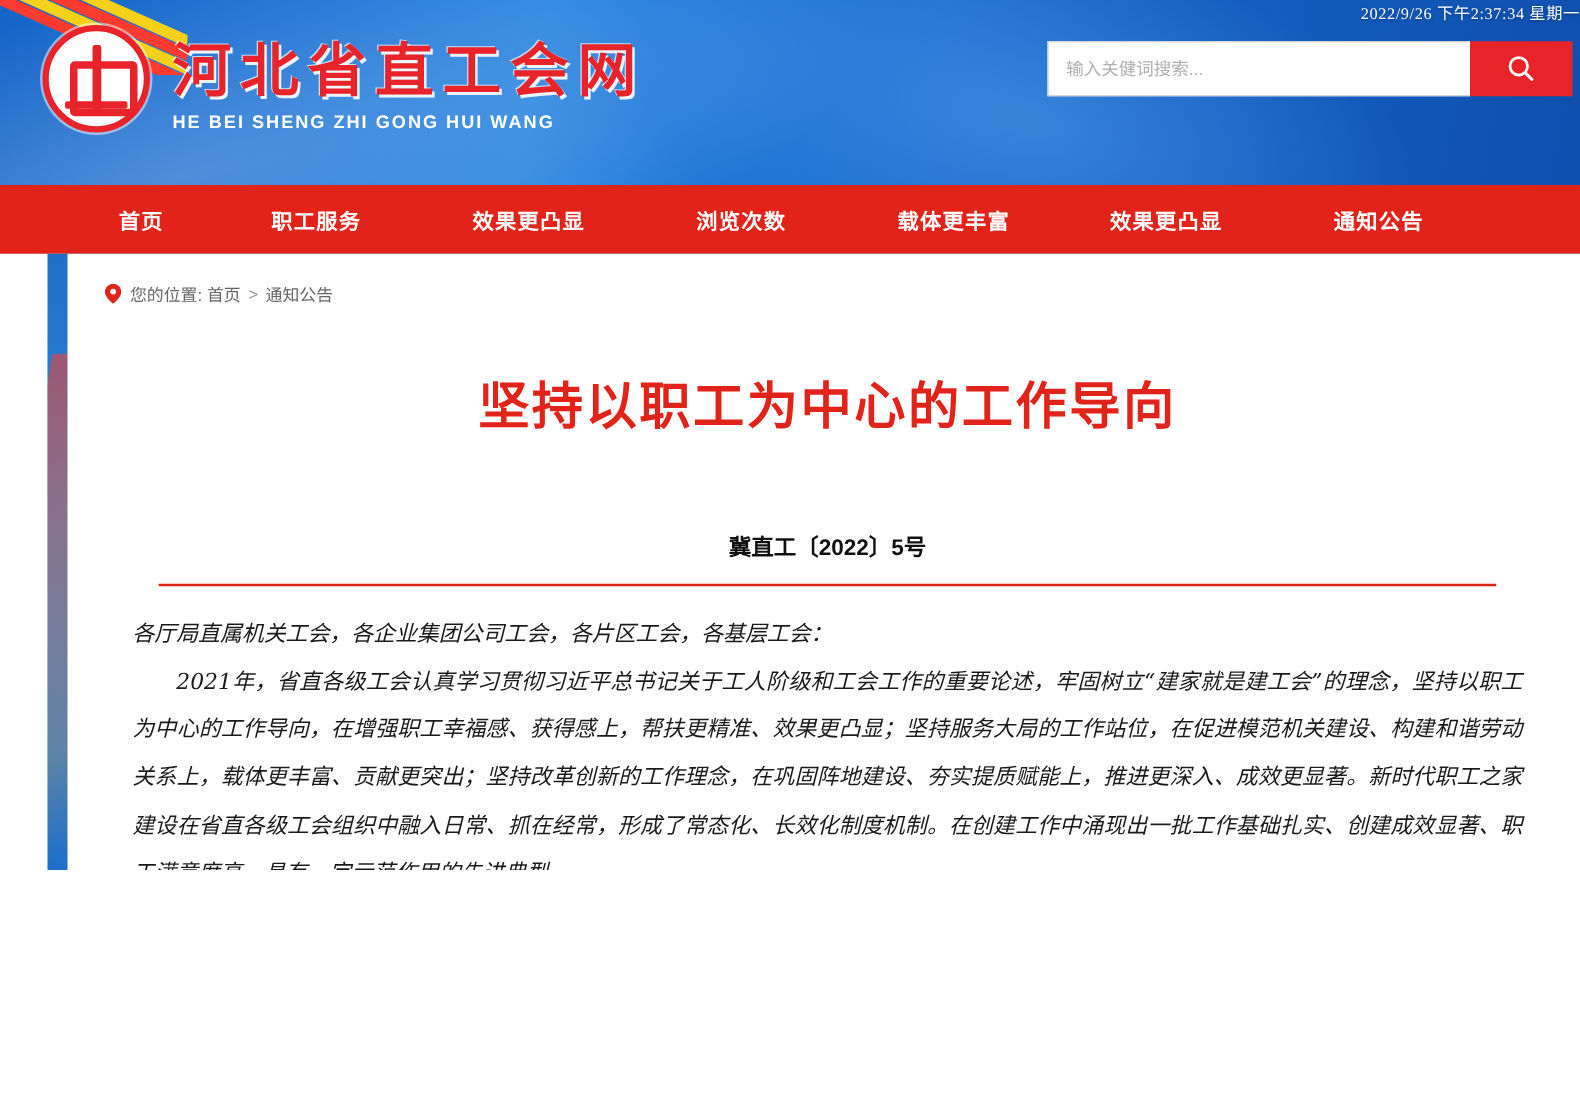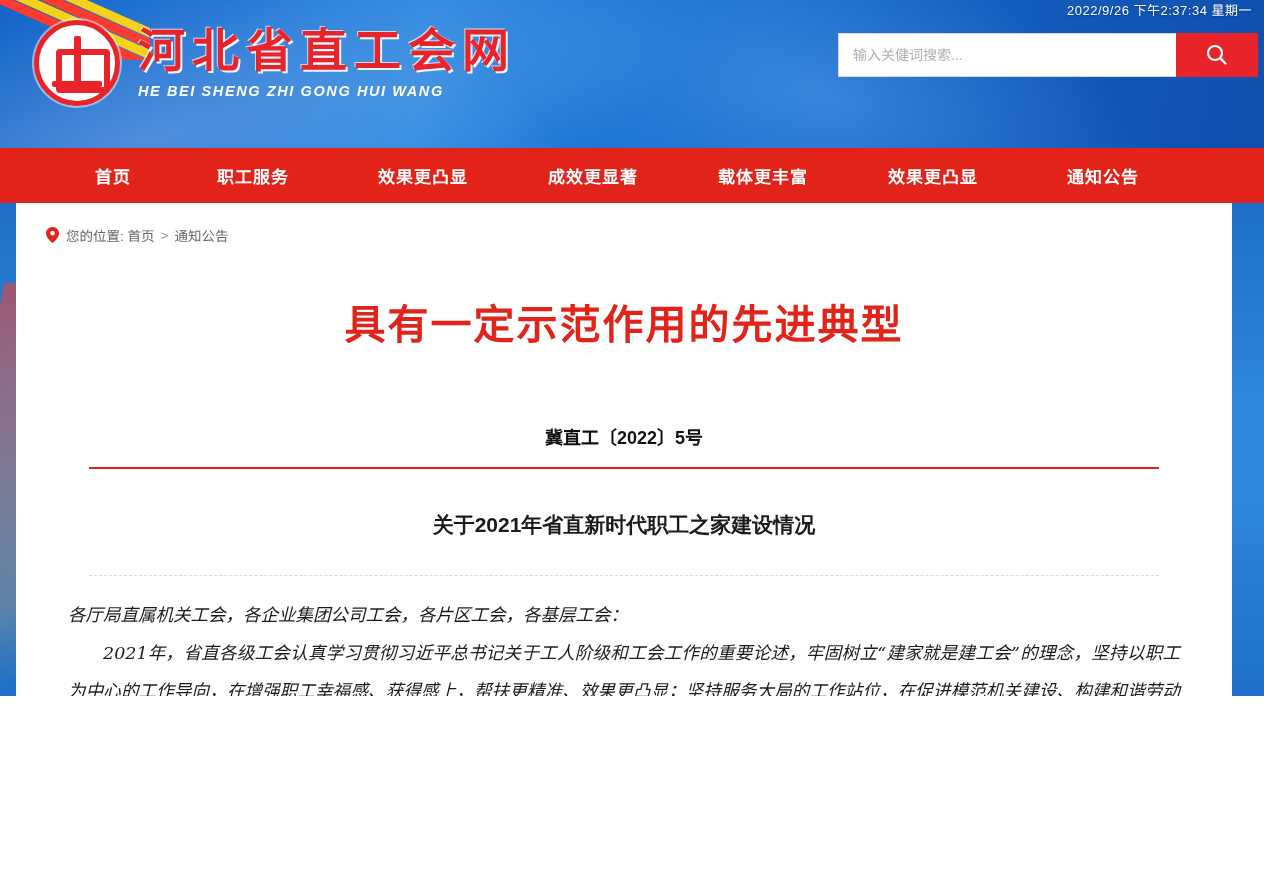--- a/index.html
+++ b/index.html
@@ -53,21 +53,21 @@
   }
   .ribbon i.r1 { background:#f7d117; top: -16px; }
   .ribbon i.r2 { background:#ff3b2f; top: -5px; }
   .ribbon i.r3 { background:#f7d117; top: 6px; }
   .ribbon i.r4 { background:#ff3b2f; top: 17px; }
 
   .brand {
     position: absolute;
     left: 34px; top: 20px;
     display: flex;
-    align-items: center;
+    align-items: flex-end;
     z-index: 4;
   }
   .logo-mark {
     width: 86px; height: 86px;
     border-radius: 50%;
     background: #ffffff;
     border: 5px solid #e8232a;
     position: relative;
     flex: none;
     box-shadow: 0 0 0 2px rgba(255,255,255,0.5);
@@ -101,33 +101,33 @@
     color: #e8232a;
     letter-spacing: 7px;
     line-height: 1;
     text-shadow: 2px 2px 0 rgba(255,255,255,0.9), -1px -1px 0 rgba(255,255,255,0.7);
     font-family: "DejaVu Sans", "Liberation Sans", sans-serif;
   }
   .brand-en {
     margin-top: 9px;
     font-size: 14.5px;
     font-weight: 700;
-    font-style: italic;
     color: #ffffff;
     letter-spacing: 1.6px;
   }
 
   .clock {
     position: absolute;
-    right: 12px; top: 0px;
+    right: 0; top: 0px;
     color: #ffffff;
     font-size: 13px;
     letter-spacing: 0.5px;
     z-index: 5;
     text-shadow: 0 1px 2px rgba(0,0,0,0.35);
+    font-family: Liberation Serif, serif;
   }
 
   .search-wrap {
     position: absolute;
     right: 6px; top: 33px;
     display: flex;
     z-index: 5;
   }
   .search-input {
     width: 338px; height: 44px;
@@ -169,20 +169,21 @@
   }
   .nav-item:first-child { width: 110px; }
 
   
   .page-bg {
     position: relative;
     height: 493px;
     background:
       linear-gradient(#1f6fc8, #2f86da 40%, #2f86da 60%, #1f6fc8);
     overflow: hidden;
+    margin-left: 38px;
   }
   .page-bg:before {
     content:"";
     position:absolute; left:-40px; top: 80px;
     width: 200px; height: 500px;
     background: linear-gradient(160deg, rgba(255,60,40,0.55), rgba(255,160,40,0.25) 60%, rgba(255,255,255,0) 75%);
     transform: skewX(-10deg);
   }
   .content-card {
     position: absolute;
@@ -291,21 +292,21 @@
         <line x1="16.2" y1="16.2" x2="21.5" y2="21.5" stroke="#ffffff" stroke-width="2.4" stroke-linecap="round"></line>
       </svg>
     </button>
   </div>
 </div>
 
 <nav class="nav">
   <div class="nav-item">首页</div>
   <div class="nav-item">职工服务</div>
   <div class="nav-item">效果更凸显</div>
-  <div class="nav-item">成效更显著</div>
+  <div class="nav-item">浏览次数</div>
   <div class="nav-item">载体更丰富</div>
   <div class="nav-item">效果更凸显</div>
   <div class="nav-item">通知公告</div>
 </nav>
 
 <div class="page-bg">
   <div class="content-card">
 
     <div class="breadcrumb">
       <span class="pin-icon">
@@ -315,26 +316,25 @@
         </svg>
       </span>
       <span>您的位置:</span>&nbsp;
       <a>首页</a>
       <span class="sep">&gt;</span>
       <a>通知公告</a>
     </div>
 
     <div class="doc">
 
-      <h1 class="doc-title">具有一定示范作用的先进典型</h1>
+      <h1 class="doc-title">坚持以职工为中心的工作导向</h1>
 
       <div class="doc-number">冀直工〔2022〕5号</div>
       <hr class="red-rule">
 
-      <h2 class="doc-subject">关于2021年省直新时代职工之家建设情况</h2>
 
 
       <div class="doc-body">
         <p>各厅局直属机关工会，各企业集团公司工会，各片区工会，各基层工会：</p>
         <p class="indent">2021年，省直各级工会认真学习贯彻习近平总书记关于工人阶级和工会工作的重要论述，牢固树立“建家就是建工会”的理念，坚持以职工为中心的工作导向，在增强职工幸福感、获得感上，帮扶更精准、效果更凸显；坚持服务大局的工作站位，在促进模范机关建设、构建和谐劳动关系上，载体更丰富、贡献更突出；坚持改革创新的工作理念，在巩固阵地建设、夯实提质赋能上，推进更深入、成效更显著。新时代职工之家建设在省直各级工会组织中融入日常、抓在经常，形成了常态化、长效化制度机制。在创建工作中涌现出一批工作基础扎实、创建成效显著、职工满意度高，具有一定示范作用的先进典型。</p>
       </div>
 
     </div>
   </div>
 </div>

